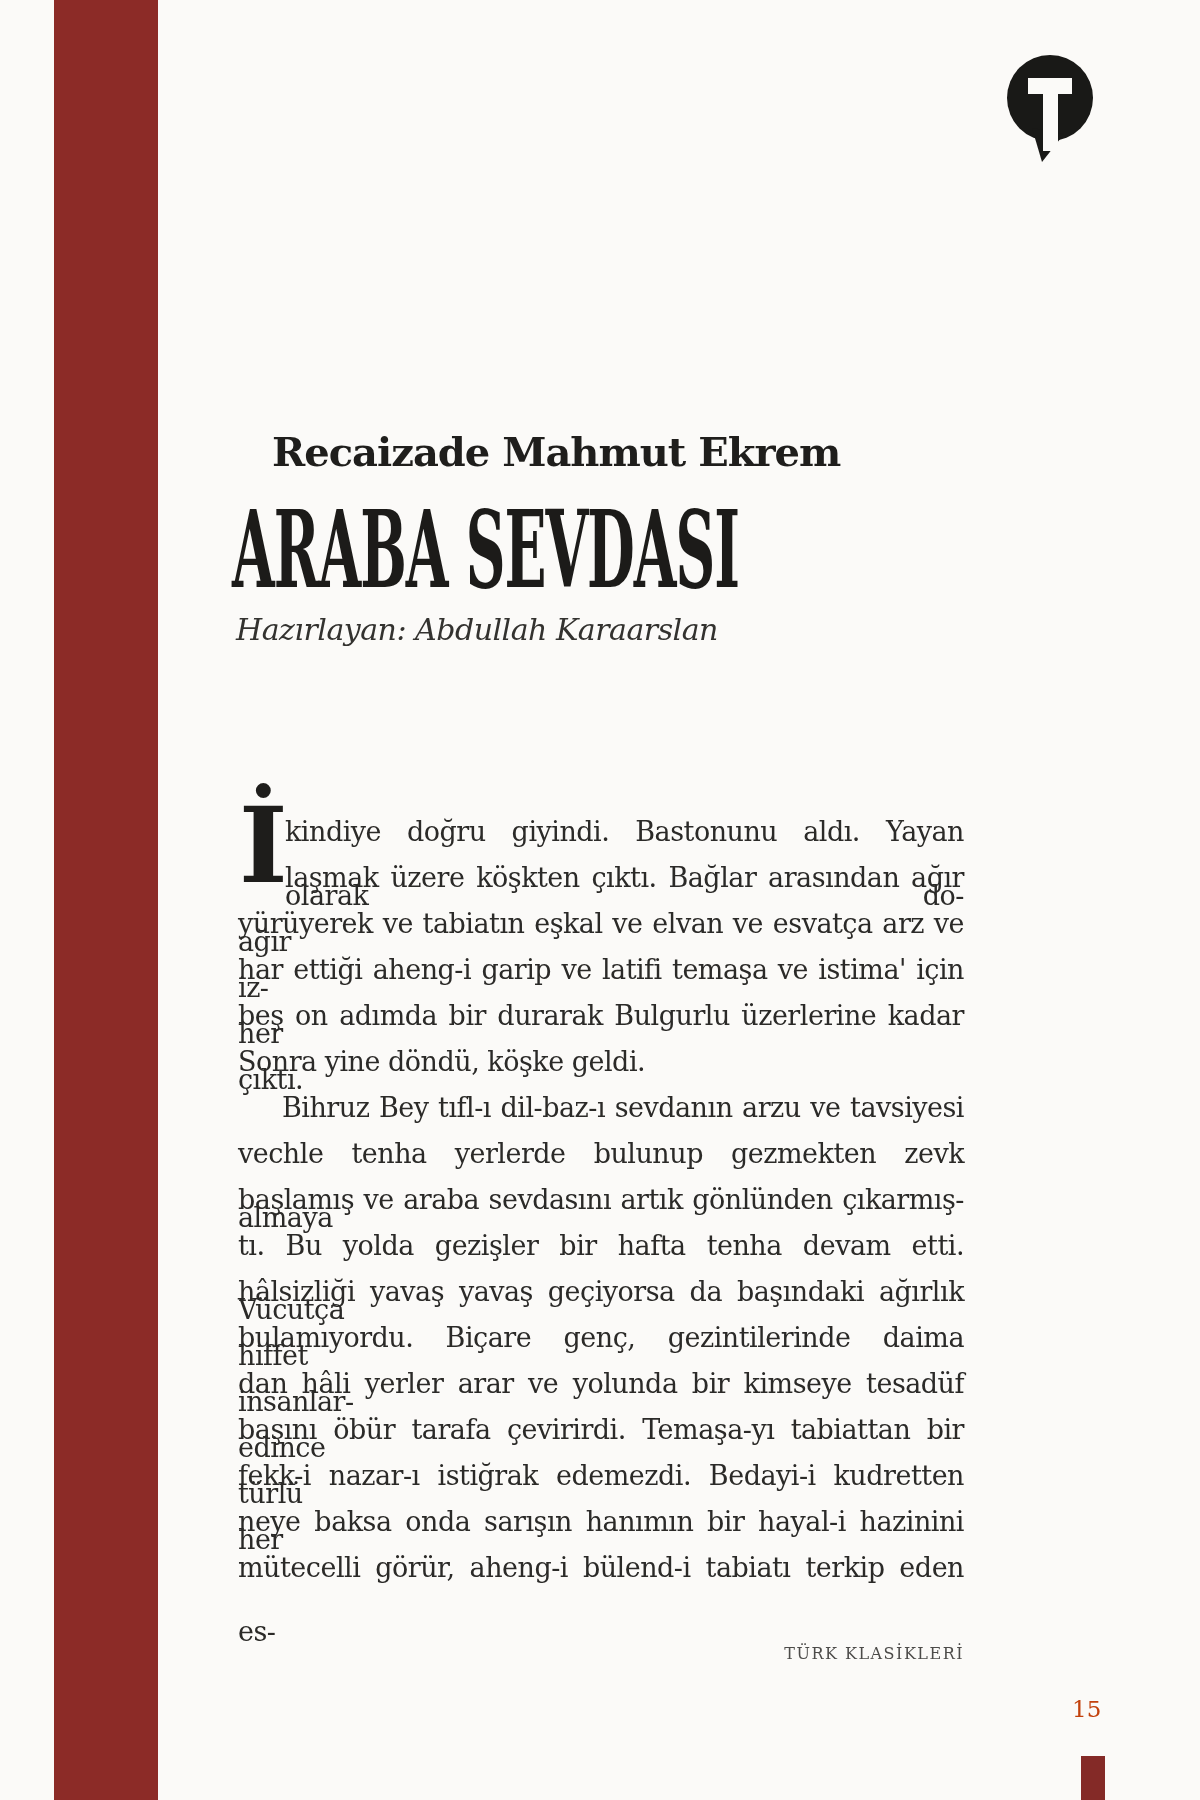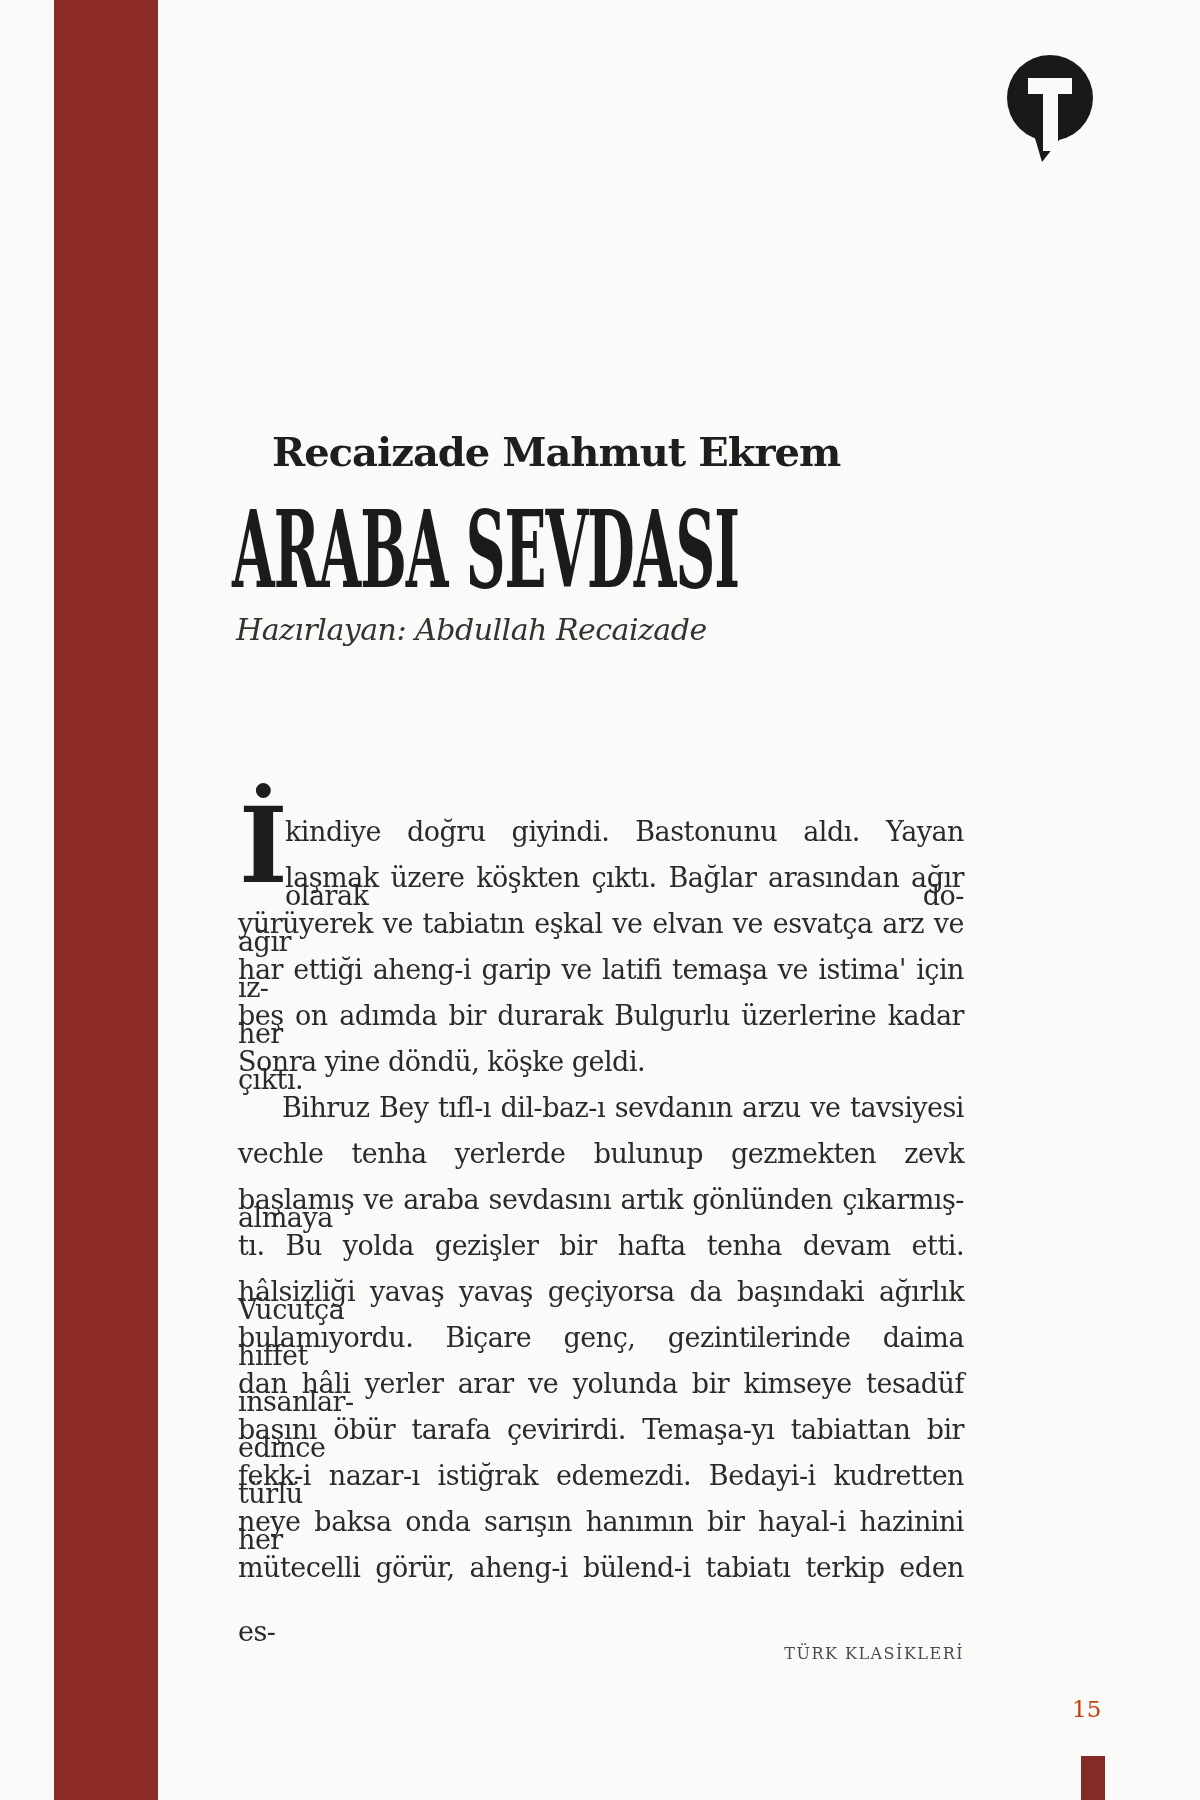--- a/index.html
+++ b/index.html
@@ -90,21 +90,21 @@
         <rect x="24" y="26" width="44" height="16"></rect>
         <rect x="39" y="26" width="15" height="73"></rect>
       </g>
     </svg>
   </div>
 
   <div class="author">Recaizade Mahmut Ekrem</div>
 
   <div class="title">ARABA SEVDASI</div>
 
-  <div class="subtitle">Hazırlayan: Abdullah Recaizade</div>
+  <div class="subtitle">Hazırlayan: Abdullah Karaarslan</div>
 
   <div class="dropcap">İ</div>
 
   <div class="body-block">
     <div class="dropcap-spacer"></div>
     <div class="line">kindiye doğru giyindi. Bastonunu aldı. Yayan olarak do-</div>
     <div class="line">laşmak üzere köşkten çıktı. Bağlar arasından ağır ağır</div>
     <div class="line">yürüyerek ve tabiatın eşkal ve elvan ve esvatça arz ve iz-</div>
     <div class="line">har ettiği aheng-i garip ve latifi temaşa ve istima' için her</div>
     <div class="line">beş on adımda bir durarak Bulgurlu üzerlerine kadar çıktı.</div>

